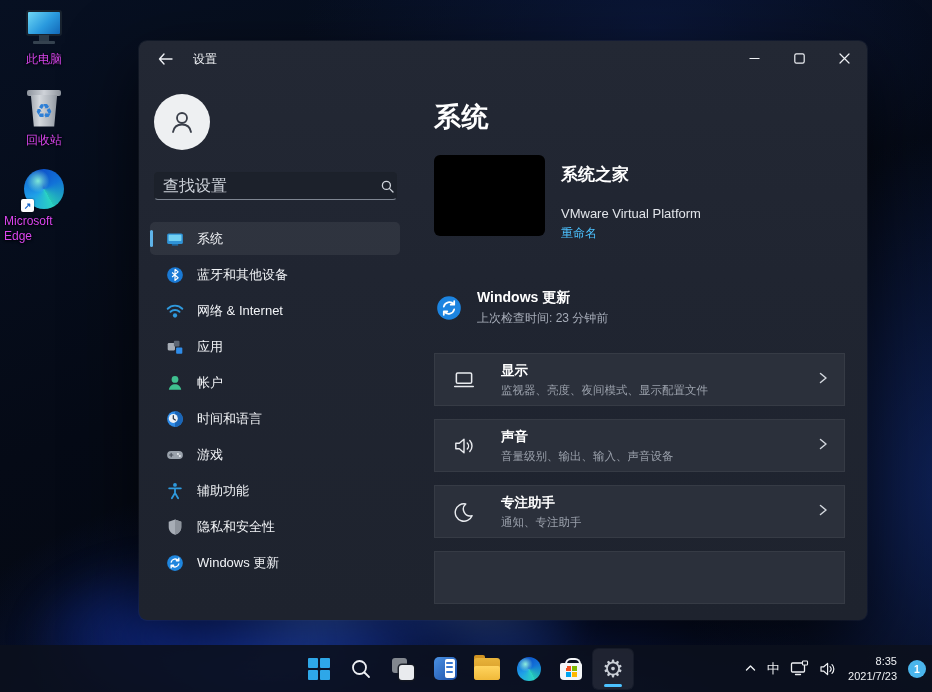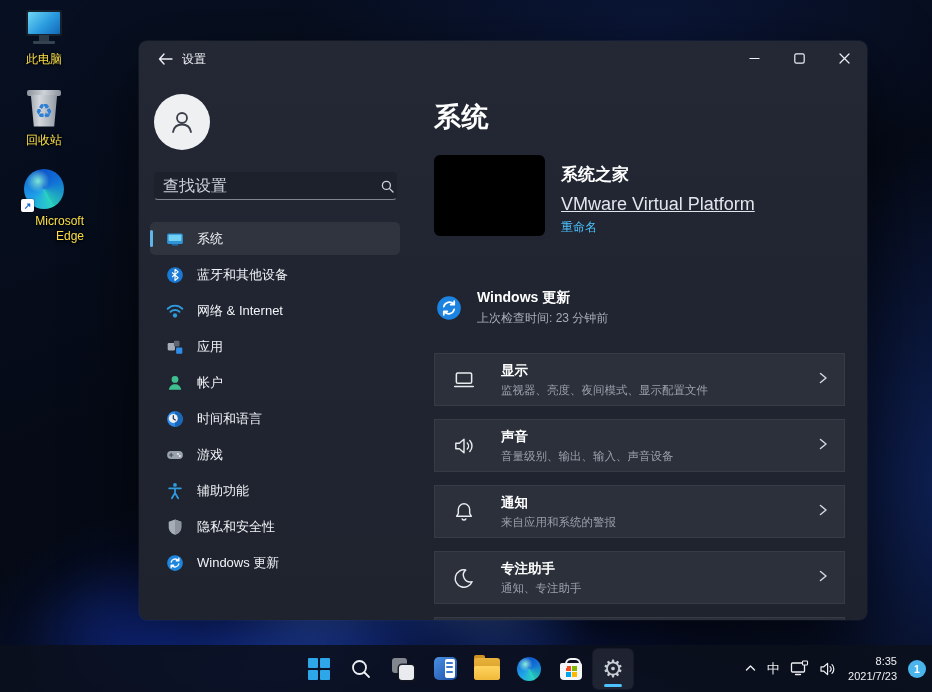--- a/index.html
+++ b/index.html
@@ -21,21 +21,21 @@
     background: radial-gradient(ellipse 45% 38% at 50% 50%, rgba(120,165,255,.75) 0%, rgba(40,90,220,.4) 45%, transparent 70%);
     transform: rotate(28deg); filter: blur(12px); }
   .bloom-c { position:absolute; left:-60px; top:520px; width:420px; height:260px;
     background: radial-gradient(ellipse 50% 45% at 55% 45%, rgba(18,48,160,.8) 0%, transparent 70%);
     filter: blur(14px); }
 
   
   .desktop-icons { position:absolute; left:4px; top:6px; width:80px; display:flex; flex-direction:column; gap:20px; }
   .desk-item { width:80px; display:flex; flex-direction:column; align-items:center; gap:4px; cursor:default; }
   .desk-item .glyph { width:42px; height:42px; display:flex; align-items:center; justify-content:center; position:relative; }
-  .desk-label { color:#fde047; font-size:12px; text-align:right; line-height:1.25; text-shadow:0 1px 3px rgba(0,0,0,.9), 0 0 2px rgba(0,0,0,.8); }
+  .desk-label { color:#d946ef; font-size:12px; text-align:left; line-height:1.25; text-shadow:0 1px 3px rgba(0,0,0,.9), 0 0 2px rgba(0,0,0,.8); }
 
   .pc-screen { width:36px; height:26px; border-radius:3px; background:linear-gradient(135deg,#6fd8f5 0%,#2a9ade 55%,#1268b8 100%); border:2px solid #18222e; }
   .pc-stand { width:10px; height:6px; background:#2c3a48; margin-top:-1px; }
   .pc-base { width:22px; height:3px; background:#35424f; border-radius:1px; }
   .pc-wrap { display:flex; flex-direction:column; align-items:center; }
 
   .bin-body { width:30px; height:32px; background:linear-gradient(90deg,#9aa0a8,#d4d8dd 35%,#aab0b8 75%,#878d96); clip-path:polygon(6% 0, 94% 0, 84% 100%, 16% 100%); display:flex; align-items:center; justify-content:center; }
   .bin-lid { width:34px; height:6px; background:linear-gradient(90deg,#8d939c,#cfd3d9,#8d939c); border-radius:2px; margin-bottom:-1px; }
   .bin-sym { color:#2e7fd6; font-size:20px; line-height:1; }
   .bin-wrap { display:flex; flex-direction:column; align-items:center; }
@@ -53,21 +53,21 @@
       conic-gradient(from 150deg, #2bd4c3, #1e9de8 25%, #0d51c9 55%, #1273d8 75%, #26c3b8 100%); }
   .edge-shortcut { position:absolute; left:-2px; bottom:-2px; width:13px; height:13px; background:#fff; border-radius:2px; display:flex; align-items:center; justify-content:center; font-size:9px; font-weight:bold; color:#1664c8; box-shadow:0 0 2px rgba(0,0,0,.6); }
 
   
   .app-window { position:absolute; left:139px; top:41px; width:728px; height:579px; border-radius:8px; overflow:hidden;
     background:linear-gradient(180deg, #232834 0%, #202531 40%, #1e232e 100%);
     box-shadow:0 24px 70px rgba(0,0,0,.65), 0 0 0 1px rgba(255,255,255,.06); }
 
   .titlebar { position:absolute; left:0; top:0; right:0; height:36px; display:flex; align-items:center; }
   .back-btn { width:32px; height:26px; margin-left:10px; border:none; background:transparent; display:flex; align-items:center; justify-content:center; border-radius:4px; cursor:pointer; }
-  .title-text { color:#f2f4f7; font-size:12px; margin-left:1px; }
+  .title-text { color:#f2f4f7; font-size:12px; margin-left:12px; }
   .win-controls { position:absolute; right:0; top:0; display:flex; }
   .win-btn { width:45px; height:34px; border:none; background:transparent; display:flex; align-items:center; justify-content:center; cursor:pointer; }
 
   
   .sidebar { position:absolute; left:0; top:36px; width:295px; bottom:0; }
   .avatar { position:absolute; left:15px; top:17px; width:56px; height:56px; border-radius:50%; background:#eef0f2; display:flex; align-items:center; justify-content:center; }
   .searchbox { position:absolute; left:15px; top:95px; width:243px; height:28px; background:#1c212b; border:1px solid #33394506; border-bottom:1px solid #7e8591; border-radius:4px; display:flex; align-items:center; }
   .searchbox input { flex:1; background:transparent; border:none; outline:none; color:#e8ebef; font-size:16px; padding:0 8px; font-family:"Liberation Sans",sans-serif; }
   .searchbox input::placeholder { color:#cdd2da; opacity:1; }
   .search-icon-btn { width:28px; height:26px; border:none; background:transparent; display:flex; align-items:center; justify-content:center; cursor:pointer; }
@@ -79,21 +79,21 @@
   .nav-icon { width:18px; height:18px; margin-left:16px; display:flex; align-items:center; justify-content:center; flex:none; }
   .nav-label { color:#f1f3f6; font-size:13px; margin-left:13px; white-space:nowrap; }
 
   
   .content { position:absolute; left:295px; top:36px; right:0; bottom:0; }
   .page-title { color:#ffffff; font-size:27px; font-weight:600; margin:22px 0 0 0; letter-spacing:.5px; }
   .device-row { position:absolute; left:0; top:78px; display:flex; }
   .device-preview { width:111px; height:81px; background:#000; border-radius:6px; flex:none; }
   .device-meta { margin-left:16px; padding-top:8px; }
   .device-name { color:#fff; font-size:17px; font-weight:600; }
-  .device-model { color:#e2e5ea; font-size:18px; margin-top:8px;text-decoration:underline; }
+  .device-model { color:#e2e5ea; font-size:13px; margin-top:20px; }
   .rename-link { color:#4cc2ff; font-size:12px; margin-top:4px; cursor:pointer; display:inline-block; }
 
   .update-row { position:absolute; left:2px; top:212px; display:flex; align-items:center; cursor:pointer; }
   .update-badge { width:26px; height:26px; flex:none; }
   .update-meta { margin-left:15px; }
   .update-title { color:#fff; font-size:14px; font-weight:600; }
   .update-detail { color:#a6acb8; font-size:12px; margin-top:3px; }
 
   .cards { position:absolute; left:0; top:276px; width:411px; }
   .card { position:relative; height:53px; margin-bottom:13px; background:#2b303b; border:1px solid rgba(255,255,255,.055); border-radius:0; display:flex; align-items:center; cursor:pointer; }
@@ -389,37 +389,20 @@
           <div class="card-title">声音</div>
           <div class="card-subtitle">音量级别、输出、输入、声音设备</div>
         </div>
         <span class="card-chevron">
           <svg width="14" height="14" viewBox="0 0 14 14">
               <path d="M4.5 2.5 L10 7 L4.5 11.5" stroke="#d2d6dd" stroke-width="1.5" fill="none" stroke-linecap="round" stroke-linejoin="round"></path>
             </svg>
         </span>
       </div>
 
-      <div class="card">
-        <span class="card-icon">
-          <svg width="24" height="24" viewBox="0 0 22 22">
-              <path d="M11 3.5 a5.2 5.2 0 0 1 5.2 5.2 v3.6 l1.6 2.6 H4.2 l1.6-2.6 V8.7 A5.2 5.2 0 0 1 11 3.5 z" stroke="#e9ebef" stroke-width="1.3" fill="none" stroke-linejoin="round"></path>
-              <path d="M9.3 17.3 a1.9 1.9 0 0 0 3.4 0" stroke="#e9ebef" stroke-width="1.3" fill="none" stroke-linecap="round"></path>
-            </svg>
-        </span>
-        <div class="card-meta">
-          <div class="card-title">通知</div>
-          <div class="card-subtitle">来自应用和系统的警报</div>
-        </div>
-        <span class="card-chevron">
-          <svg width="14" height="14" viewBox="0 0 14 14">
-              <path d="M4.5 2.5 L10 7 L4.5 11.5" stroke="#d2d6dd" stroke-width="1.5" fill="none" stroke-linecap="round" stroke-linejoin="round"></path>
-            </svg>
-        </span>
-      </div>
 
       <div class="card">
         <span class="card-icon">
           <svg width="24" height="24" viewBox="0 0 22 22">
               <path d="M12.6 3.6 a8 8 0 1 0 5.8 10.8 a6.3 6.3 0 0 1-5.8-10.8 z" stroke="#e9ebef" stroke-width="1.3" fill="none" stroke-linejoin="round"></path>
             </svg>
         </span>
         <div class="card-meta">
           <div class="card-title">专注助手</div>
           <div class="card-subtitle">通知、专注助手</div>

